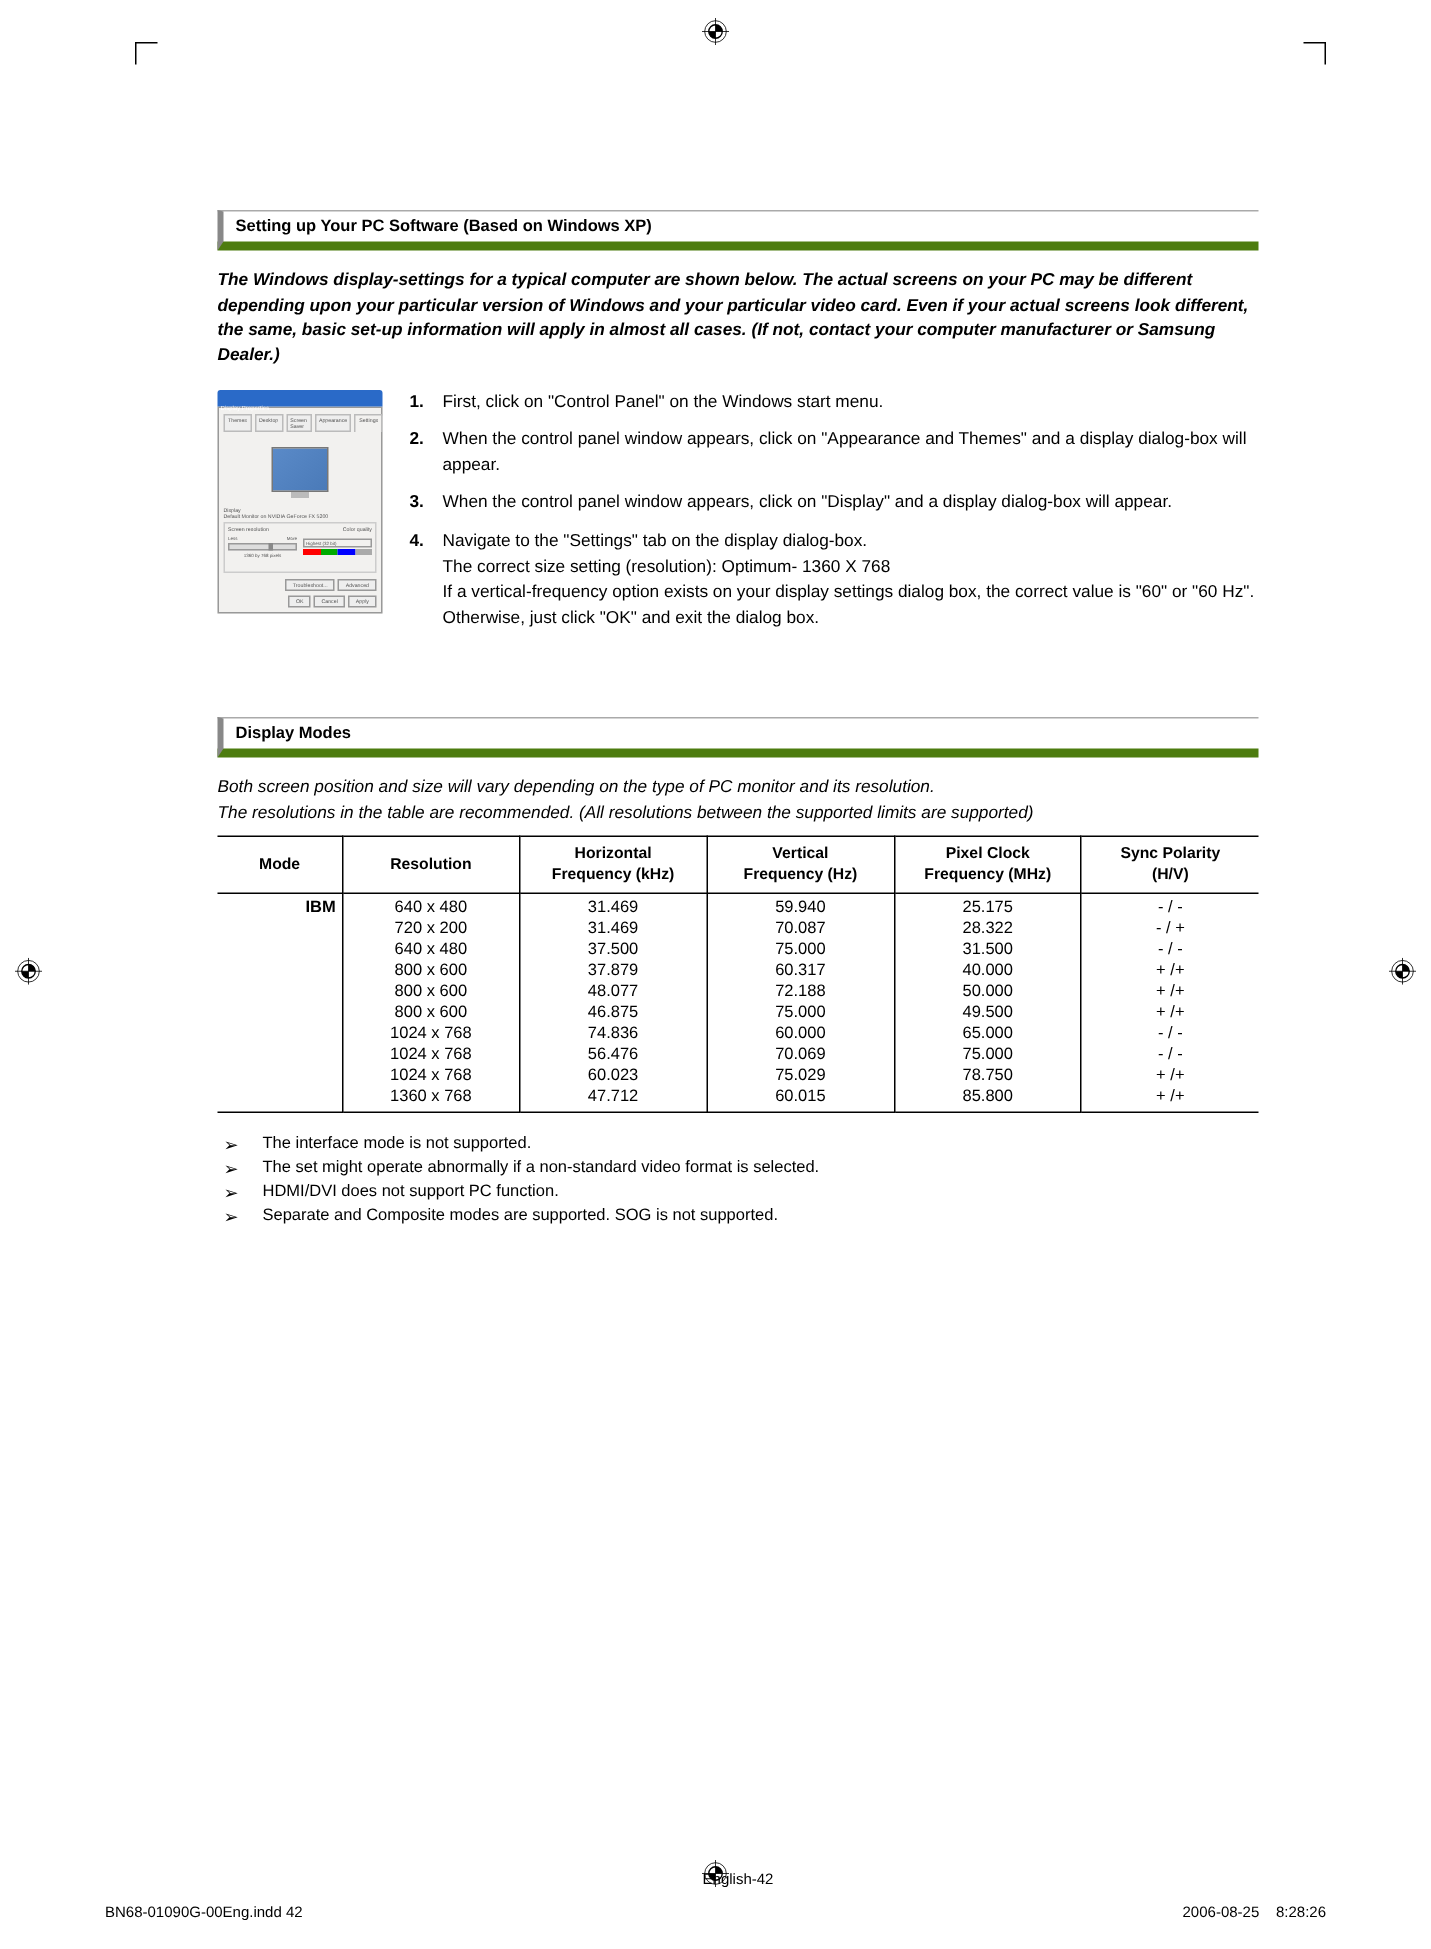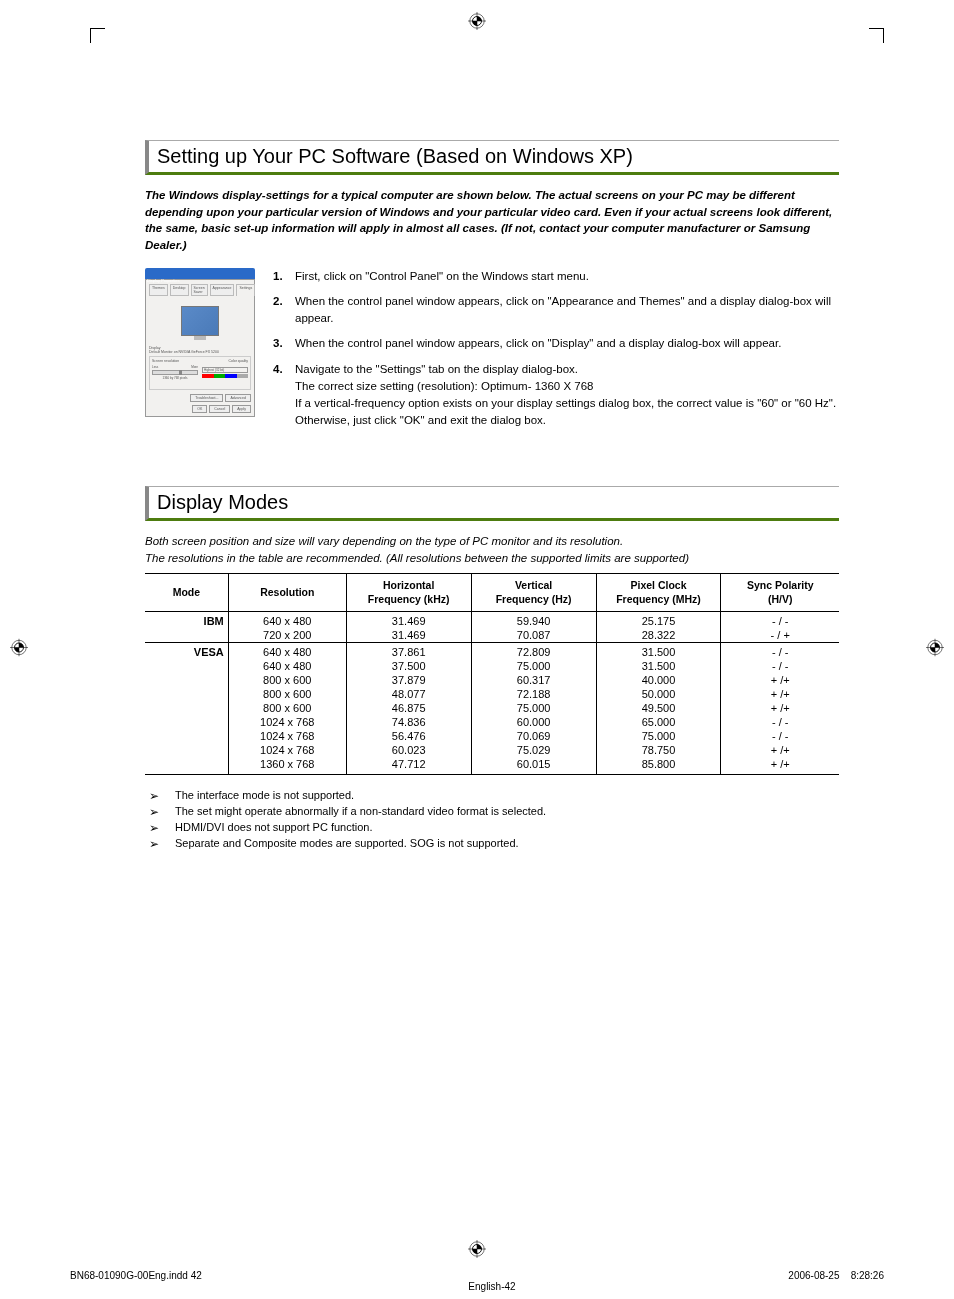--- a/index.html
+++ b/index.html
@@ -11,25 +11,25 @@
     width: 954px;
     height: 1299px;
     position: relative;
   }
   .page {
     padding: 140px 115px 50px 145px;
   }
   .section-heading {
     border-left: 4px solid #888;
     padding: 4px 2px 4px 8px;
-    font-weight: normal;
-    font-size: 20px;
+    font-weight: bold;
+    font-size: 11px;
     margin-bottom: 12px;
     border-top: 1px solid #aaa;
-    border-bottom: 3px solid #4d7c0f;
+    border-bottom: 6px solid #4d7c0f;
   }
   .intro-italic {
     font-style: italic;
     font-weight: bold;
     font-size: 11.5px;
     line-height: 1.45;
     margin-bottom: 14px;
   }
   .setup-block {
     display: flex;
@@ -380,28 +380,20 @@
             <td>- / -</td>
           </tr>
           <tr>
             <td class="modecol col-divider" style="border-right: 1px solid rgb(0, 0, 0);"></td>
             <td class="col-divider">720 x 200</td>
             <td class="col-divider">31.469</td>
             <td class="col-divider">70.087</td>
             <td class="col-divider">28.322</td>
             <td>- / +</td>
           </tr>
-          <tr class="sep">
-            <td class="modecol col-divider" style="border-right: 1px solid rgb(0, 0, 0);">VESA</td>
-            <td class="col-divider">640 x 480</td>
-            <td class="col-divider">37.861</td>
-            <td class="col-divider">72.809</td>
-            <td class="col-divider">31.500</td>
-            <td>- / -</td>
-          </tr>
           <tr>
             <td class="modecol col-divider" style="border-right: 1px solid rgb(0, 0, 0);"></td>
             <td class="col-divider">640 x 480</td>
             <td class="col-divider">37.500</td>
             <td class="col-divider">75.000</td>
             <td class="col-divider">31.500</td>
             <td>- / -</td>
           </tr>
           <tr>
             <td class="modecol col-divider" style="border-right: 1px solid rgb(0, 0, 0);"></td>

